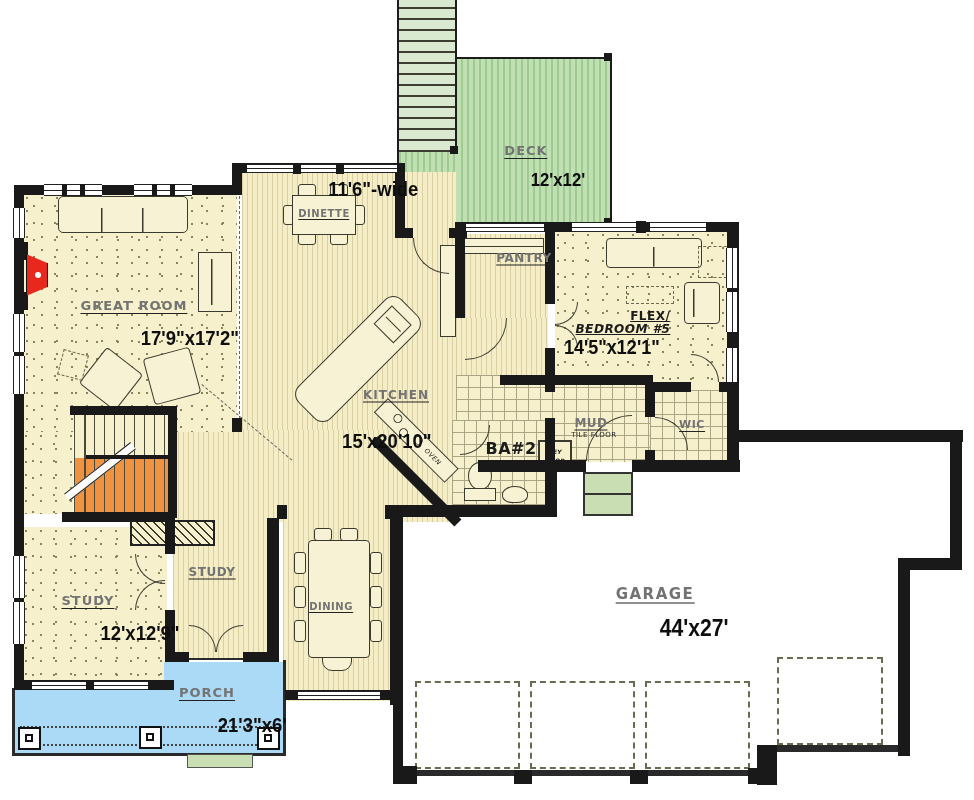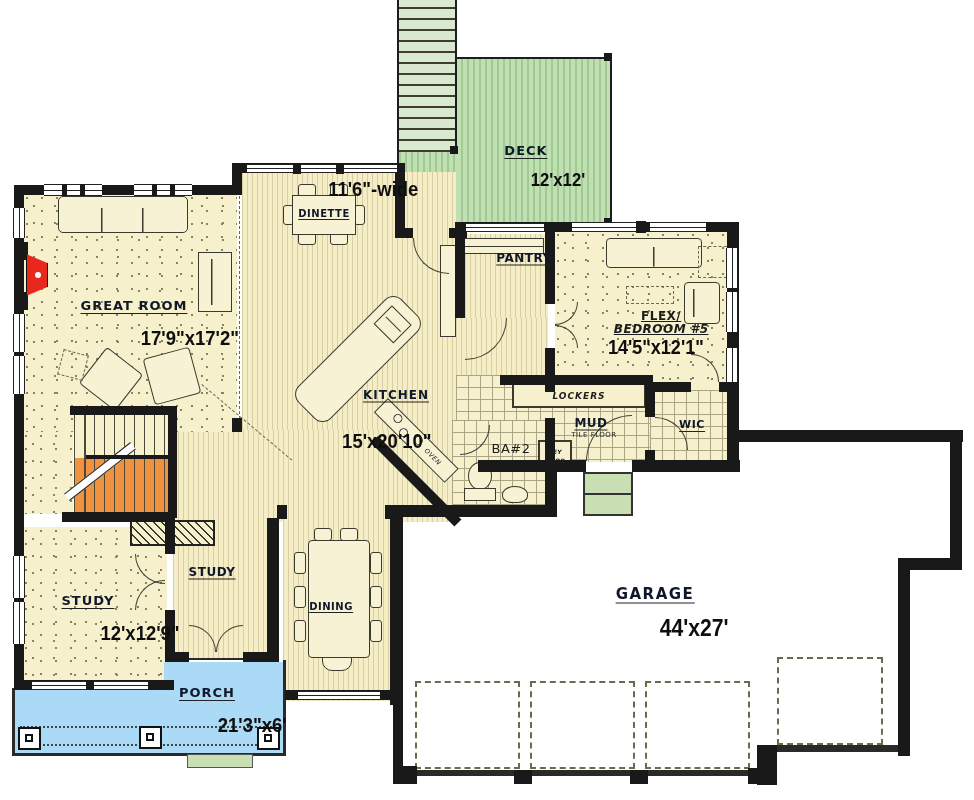--- a/index.html
+++ b/index.html
@@ -26,21 +26,21 @@
   .winv{background:#fff;border-left:1.5px solid #222;border-right:1.5px solid #222;
        background-image:linear-gradient(#222,#222);background-size:1px 100%;background-position:center;background-repeat:no-repeat;}
   .furn{border:1.6px solid #3a3a2e;background:#f8f2d4;}
   .dash{border:1.4px dashed #6a6a50;background:transparent;}
   .arc{border:1.4px solid #3f3f34;background:transparent;}
   .qtl{border-right:none;border-bottom:none;border-top-left-radius:100%;}
   .qtr{border-left:none;border-bottom:none;border-top-right-radius:100%;}
   .qbl{border-right:none;border-top:none;border-bottom-left-radius:100%;}
   .qbr{border-left:none;border-top:none;border-bottom-right-radius:100%;}
   .lbl{position:absolute;transform:translate(-50%,-50%);text-align:center;white-space:nowrap;z-index:40;}
-  .rname{font-weight:bold;font-size:13px;letter-spacing:1px;border-bottom:1.6px solid #222;padding-bottom:0px;color:#0f172a;}
+  .rname{font-weight:bold;font-size:13px;letter-spacing:1px;border-bottom:1.6px solid #222;padding-bottom:0px;color:#737373;}
   .rname.sm{font-size:11px;letter-spacing:.5px;}
   .rdim{font-family:"Liberation Sans",sans-serif;font-weight:bold;font-size:21px;transform:scaleX(.88);color:#0e0e0e;}
   .burner{position:absolute;width:9px;height:9px;border:1.3px solid #333;border-radius:50%;background:#f8f2d4;}
   .col{position:absolute;width:23px;height:23px;border:2.5px solid #111;background:#fff;}
   .col b{left:5px;top:5px;width:8px;height:8px;border:2px solid #111;background:#fff;}
   .dot2{border-top:2px dotted #444;background:none;}
   .dsh{border-left:1.5px dashed #666;background:none;}
 </style>
 </head>
 <body>
@@ -124,23 +124,20 @@
   <i class="furn" style="left:285px;top:336px;width:146px;height:46px;border-radius:12px;transform:rotate(-45deg);">
     <i style="position:absolute;right:10px;top:8px;width:26px;height:28px;border:1.4px solid #3a3a2e;background-image:linear-gradient(#3a3a2e,#3a3a2e);background-size:1px 80%;background-position:center;background-repeat:no-repeat;"></i>
   </i>
   <i class="furn" style="left:388px;top:398px;width:100px;height:20px;transform:rotate(45deg);transform-origin:left top;">
     <i class="burner" style="left:16px;top:2px;"></i>
     <i class="burner" style="left:30px;top:8px;"></i>
     <i class="burner" style="left:46px;top:3px;"></i>
     <span style="position:absolute;left:62px;top:5px;font-size:6.5px;letter-spacing:.5px;">OVEN</span>
   </i>
 
-  <i class="furn" style="left:512px;top:383px;width:134px;height:25px;border-width:2px;background:#f6f0cc;">
-    <span class="lbl" style="left:50%;top:50%;font-size:9px;letter-spacing:1px;font-weight:bold;">LOCKERS</span>
-  </i>
   <i class="furn" style="left:538px;top:440px;width:34px;height:30px;border-width:2px;background:#f6f0cc;">
     <span class="lbl" style="left:50%;top:33%;font-size:6px;font-weight:bold;">KEY</span>
     <span class="lbl" style="left:50%;top:70%;font-size:6px;font-weight:bold;">DROP</span>
   </i>
   <i class="furn" style="left:468px;top:462px;width:24px;height:28px;border-radius:50%;"></i>
   <i class="furn" style="left:464px;top:488px;width:32px;height:13px;"></i>
   <i class="furn" style="left:502px;top:486px;width:26px;height:17px;border-radius:50% 50% 40% 40%;"></i>
   <i class="furn" style="left:464px;top:238px;width:80px;height:16px;background-image:linear-gradient(#3a3a2e,#3a3a2e);background-size:100% 1px;background-position:center;background-repeat:no-repeat;"></i>
 
   <i class="furn" style="left:314px;top:528px;width:18px;height:13px;border-radius:3px;"></i>
@@ -258,34 +255,34 @@
   <span class="lbl rdim" style="left:134px;top:326px;">17'9"x17'2"</span>
 
   <span class="lbl rname" style="left:526px;top:151px;">DECK</span>
   <span class="lbl rdim" style="left:527px;top:169px;font-size:19px;">12'x12'</span>
 
   <span class="lbl rdim" style="left:322px;top:177px;z-index:45;">11'6"-wide</span>
   <span class="lbl rname sm" style="left:324px;top:214px;font-size:10px;">DINETTE</span>
 
   <span class="lbl rname sm" style="left:504px;top:258px;font-size:12px;margin-left:20px;">PANTRY</span>
 
-  <span style="position:absolute;left:608px;top:310px;z-index:40;text-align:center;line-height:1.1;">
+  <span style="position:absolute;left:564px;top:310px;z-index:40;text-align:right;line-height:1.1;">
     <span style="display:block;font-weight:bold;font-size:12px;letter-spacing:.5px;text-decoration:underline;">FLEX/</span>
     <span style="display:block;font-weight:bold;font-size:12px;letter-spacing:.5px;text-decoration:underline;font-style:italic;">BEDROOM #5</span>
     <span class="rdim" style="position:static;display:block;font-size:20px;transform:scaleX(.9);transform-origin:left;">14'5"x12'1"</span>
   </span>
 
   <span class="lbl rname" style="left:396px;top:395px;font-size:12px;">KITCHEN</span>
   <span class="lbl rdim" style="left:336px;top:429px;">15'x20'10"</span>
 
   <span class="lbl rname sm" style="left:591px;top:423px;font-size:12px;">MUD</span>
   <span class="lbl" style="left:594px;top:435px;font-size:7px;letter-spacing:.5px;">TILE FLOOR</span>
 
   <span class="lbl rname sm" style="left:692px;top:425px;">WIC</span>
-  <span class="lbl" style="left:511px;top:448px;font-size:13px;font-weight:normal;letter-spacing:.5px;">BA#2</span>
+  <span class="lbl" style="left:511px;top:448px;font-size:16px;font-weight:bold;letter-spacing:.5px;">BA#2</span>
 
   <span class="lbl rname" style="left:88px;top:601px;">STUDY</span>
   <span class="lbl rdim" style="left:95px;top:621px;">12'x12'9"</span>
 
   <span class="lbl rname sm" style="left:212px;top:572px;font-size:12px;">STUDY</span>
   <span class="lbl rname sm" style="left:331px;top:607px;font-size:10px;">DINING</span>
 
   <span class="lbl rname" style="left:207px;top:693px;">PORCH</span>
   <span class="lbl rdim" style="left:213px;top:713px;">21'3"x6'</span>
 

